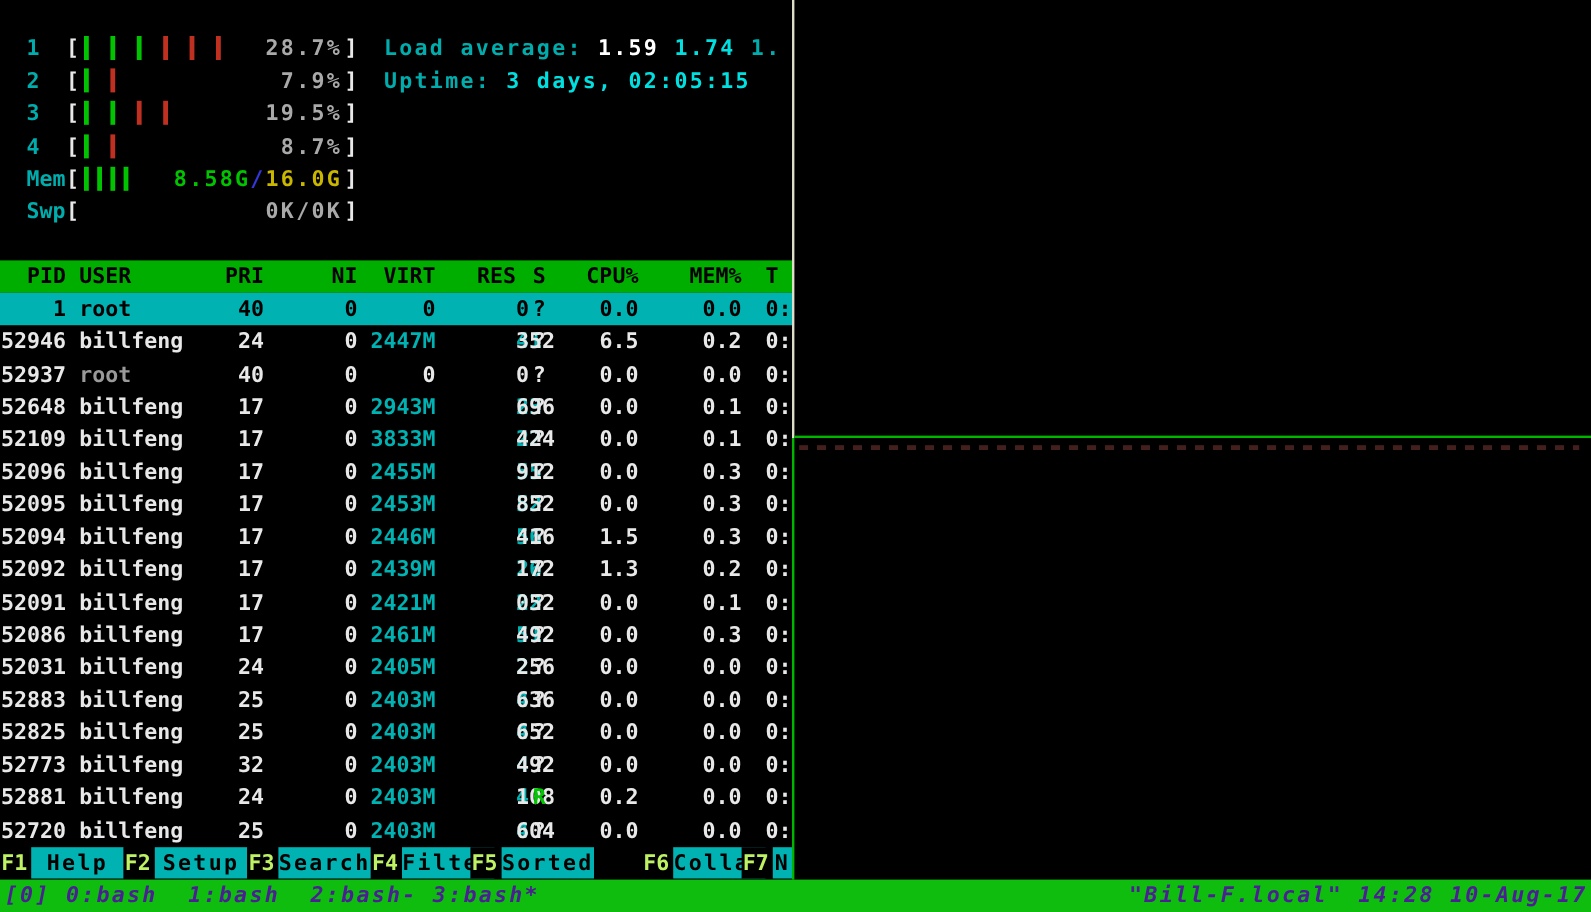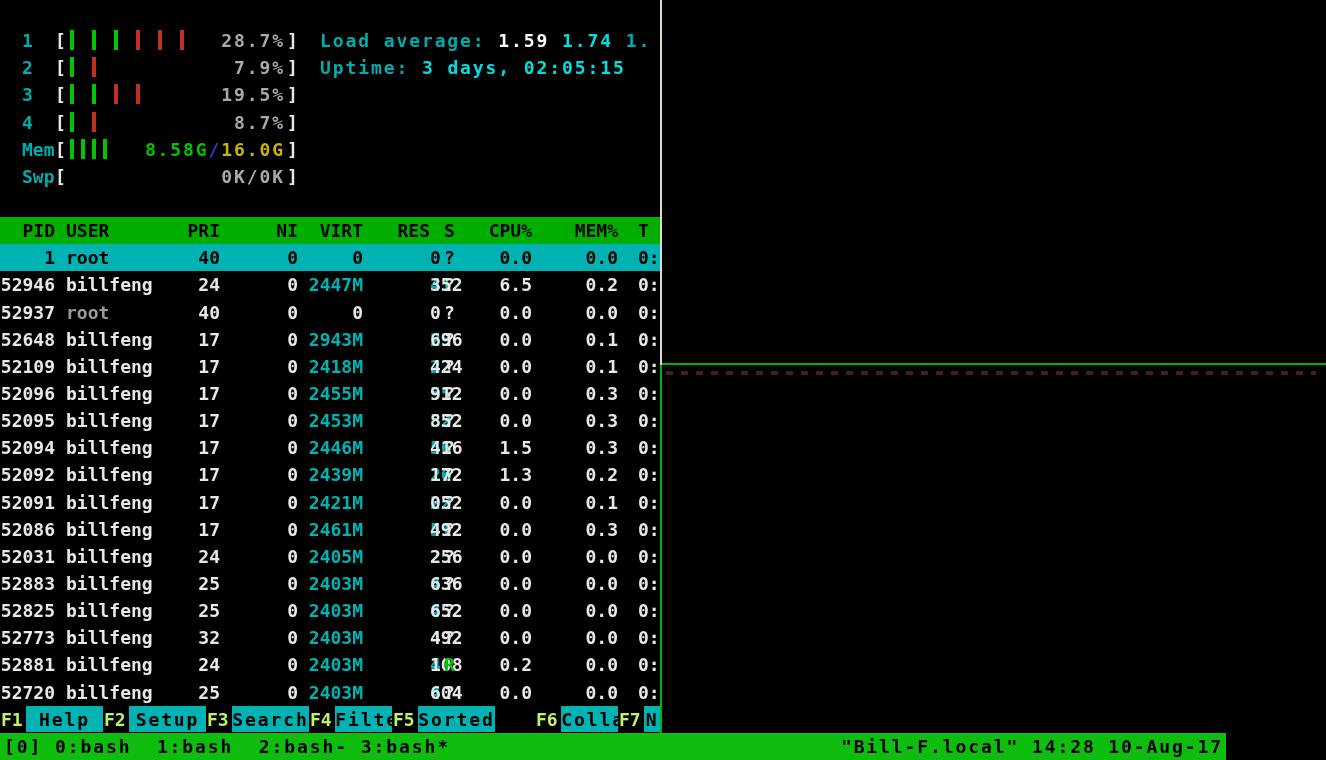--- a/index.html
+++ b/index.html
@@ -62,21 +62,21 @@
   .cyan { color:#00b2b2; }
   .run  { color:#00c800; }
 
   
   #fbar { left:0; top:705.7px; width:660px; height:27.143px; }
   .fkey { position:absolute; top:0; height:27.143px; white-space:pre; }
   .fkey .fk { position:absolute; left:0; top:0; height:100%; color:#bef264; background:#000; padding:0 1px; }
   .fkey .fl { position:absolute; left:26px; top:0; height:100%; background:#00b2b2; color:#000; letter-spacing:1.9px;text-align:center; }
 
   
-  #status { left:0; top:732.86px; width:1226px; height:27.14px; background:#0fbd0f; color:#000000; }
+  #status { left:0; top:732.86px; width:1326px; height:27.14px; background:#0fbd0f; color:#4c1d95;font-style:italic; }
   #status-left  { position:absolute; left:4px; white-space:pre; letter-spacing:1.9px; }
   #status-right { position:absolute; right:3px; white-space:pre; letter-spacing:1.9px; }
 
   
   #clock { position:absolute; left:813px; top:81.4px; height:135.7px; }
 </style>
 </head>
 <body>
 
 <div class="abs" id="htop-pane">
@@ -91,21 +91,21 @@
   <div class="abs" id="info">
       <div class="iline"><span class="seg-cyan">Load average: </span><span class="seg-wb">1.59 </span><span class="seg-cb">1.74 </span><span class="seg-cyan">1.</span></div>
       <div class="iline"><span class="seg-cyan">Uptime: </span><span class="seg-cb">3 days, 02:05:15</span></div>
     </div>
   <div class="abs" id="table">
       <div class="prow hdr"><span class="c-pid">PID</span><span class="c-user">USER</span><span class="c-pri">PRI</span><span class="c-ni">NI</span><span class="c-virt">VIRT</span><span class="c-res">RES</span><span class="c-s">S</span><span class="c-cpu">CPU%</span><span class="c-mem">MEM%</span><span class="c-time">T</span></div>
       <div class="prow sel"><span class="c-pid">1</span><span class="c-user">root</span><span class="c-pri">40</span><span class="c-ni">0</span><span class="c-virt">0</span><span class="c-res"><span class="cyan"></span><span>0</span></span><span class="c-s">?</span><span class="c-cpu">0.0</span><span class="c-mem">0.0</span><span class="c-time">0:</span></div>
       <div class="prow"><span class="c-pid">52946</span><span class="c-user">billfeng</span><span class="c-pri">24</span><span class="c-ni">0</span><span class="c-virt cyan">2447M</span><span class="c-res"><span class="cyan">41</span><span>352</span></span><span class="c-s">?</span><span class="c-cpu">6.5</span><span class="c-mem">0.2</span><span class="c-time">0:</span></div>
       <div class="prow"><span class="c-pid">52937</span><span class="c-user dim">root</span><span class="c-pri">40</span><span class="c-ni">0</span><span class="c-virt">0</span><span class="c-res"><span class="cyan"></span><span>0</span></span><span class="c-s">?</span><span class="c-cpu">0.0</span><span class="c-mem">0.0</span><span class="c-time">0:</span></div>
       <div class="prow"><span class="c-pid">52648</span><span class="c-user">billfeng</span><span class="c-pri">17</span><span class="c-ni">0</span><span class="c-virt cyan">2943M</span><span class="c-res"><span class="cyan">23</span><span>696</span></span><span class="c-s">?</span><span class="c-cpu">0.0</span><span class="c-mem">0.1</span><span class="c-time">0:</span></div>
-      <div class="prow"><span class="c-pid">52109</span><span class="c-user">billfeng</span><span class="c-pri">17</span><span class="c-ni">0</span><span class="c-virt cyan">2418M</span><span class="c-res"><span class="cyan">22</span><span>424</span></span><span class="c-s">?</span><span class="c-cpu">0.0</span><span class="c-mem">0.1</span><span class="c-time">0:</span></div>
+      <div class="prow"><span class="c-pid">52109</span><span class="c-user">billfeng</span><span class="c-pri">17</span><span class="c-ni">0</span><span class="c-virt cyan">3833M</span><span class="c-res"><span class="cyan">22</span><span>424</span></span><span class="c-s">?</span><span class="c-cpu">0.0</span><span class="c-mem">0.1</span><span class="c-time">0:</span></div>
       <div class="prow"><span class="c-pid">52096</span><span class="c-user">billfeng</span><span class="c-pri">17</span><span class="c-ni">0</span><span class="c-virt cyan">2455M</span><span class="c-res"><span class="cyan">55</span><span>912</span></span><span class="c-s">?</span><span class="c-cpu">0.0</span><span class="c-mem">0.3</span><span class="c-time">0:</span></div>
       <div class="prow"><span class="c-pid">52095</span><span class="c-user">billfeng</span><span class="c-pri">17</span><span class="c-ni">0</span><span class="c-virt cyan">2453M</span><span class="c-res"><span class="cyan">52</span><span>852</span></span><span class="c-s">?</span><span class="c-cpu">0.0</span><span class="c-mem">0.3</span><span class="c-time">0:</span></div>
       <div class="prow"><span class="c-pid">52094</span><span class="c-user">billfeng</span><span class="c-pri">17</span><span class="c-ni">0</span><span class="c-virt cyan">2446M</span><span class="c-res"><span class="cyan">56</span><span>416</span></span><span class="c-s">?</span><span class="c-cpu">1.5</span><span class="c-mem">0.3</span><span class="c-time">0:</span></div>
       <div class="prow"><span class="c-pid">52092</span><span class="c-user">billfeng</span><span class="c-pri">17</span><span class="c-ni">0</span><span class="c-virt cyan">2439M</span><span class="c-res"><span class="cyan">26</span><span>172</span></span><span class="c-s">?</span><span class="c-cpu">1.3</span><span class="c-mem">0.2</span><span class="c-time">0:</span></div>
       <div class="prow"><span class="c-pid">52091</span><span class="c-user">billfeng</span><span class="c-pri">17</span><span class="c-ni">0</span><span class="c-virt cyan">2421M</span><span class="c-res"><span class="cyan">22</span><span>052</span></span><span class="c-s">?</span><span class="c-cpu">0.0</span><span class="c-mem">0.1</span><span class="c-time">0:</span></div>
       <div class="prow"><span class="c-pid">52086</span><span class="c-user">billfeng</span><span class="c-pri">17</span><span class="c-ni">0</span><span class="c-virt cyan">2461M</span><span class="c-res"><span class="cyan">51</span><span>492</span></span><span class="c-s">?</span><span class="c-cpu">0.0</span><span class="c-mem">0.3</span><span class="c-time">0:</span></div>
       <div class="prow"><span class="c-pid">52031</span><span class="c-user">billfeng</span><span class="c-pri">24</span><span class="c-ni">0</span><span class="c-virt cyan">2405M</span><span class="c-res"><span class="cyan">2</span><span>256</span></span><span class="c-s">?</span><span class="c-cpu">0.0</span><span class="c-mem">0.0</span><span class="c-time">0:</span></div>
       <div class="prow"><span class="c-pid">52883</span><span class="c-user">billfeng</span><span class="c-pri">25</span><span class="c-ni">0</span><span class="c-virt cyan">2403M</span><span class="c-res"><span class="cyan">4</span><span>636</span></span><span class="c-s">?</span><span class="c-cpu">0.0</span><span class="c-mem">0.0</span><span class="c-time">0:</span></div>
       <div class="prow"><span class="c-pid">52825</span><span class="c-user">billfeng</span><span class="c-pri">25</span><span class="c-ni">0</span><span class="c-virt cyan">2403M</span><span class="c-res"><span class="cyan">4</span><span>652</span></span><span class="c-s">?</span><span class="c-cpu">0.0</span><span class="c-mem">0.0</span><span class="c-time">0:</span></div>
       <div class="prow"><span class="c-pid">52773</span><span class="c-user">billfeng</span><span class="c-pri">32</span><span class="c-ni">0</span><span class="c-virt cyan">2403M</span><span class="c-res"><span class="cyan">4</span><span>492</span></span><span class="c-s">?</span><span class="c-cpu">0.0</span><span class="c-mem">0.0</span><span class="c-time">0:</span></div>

